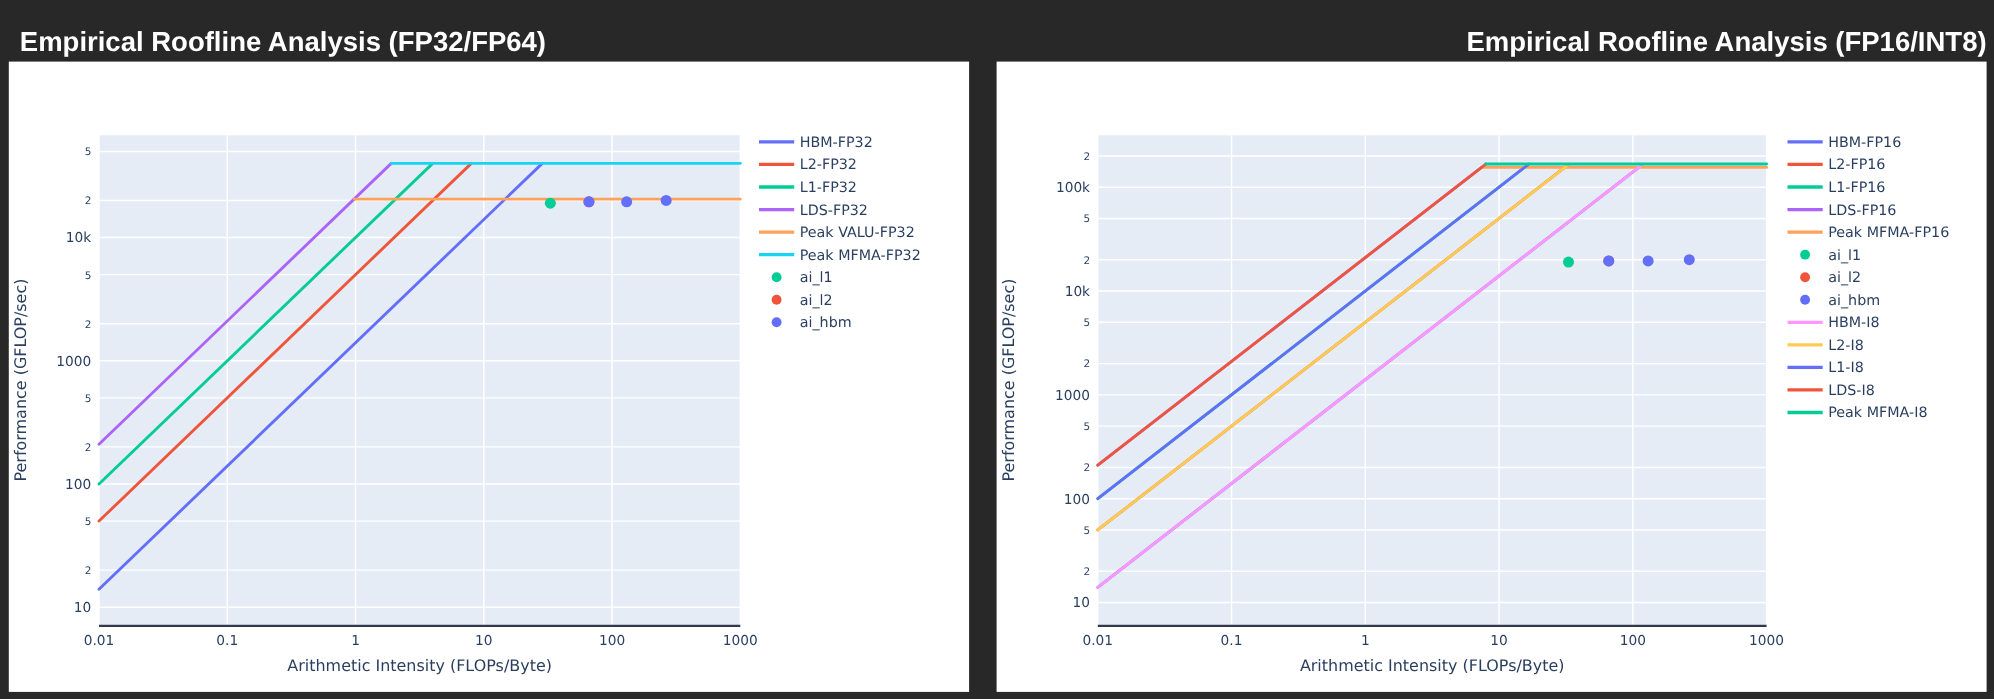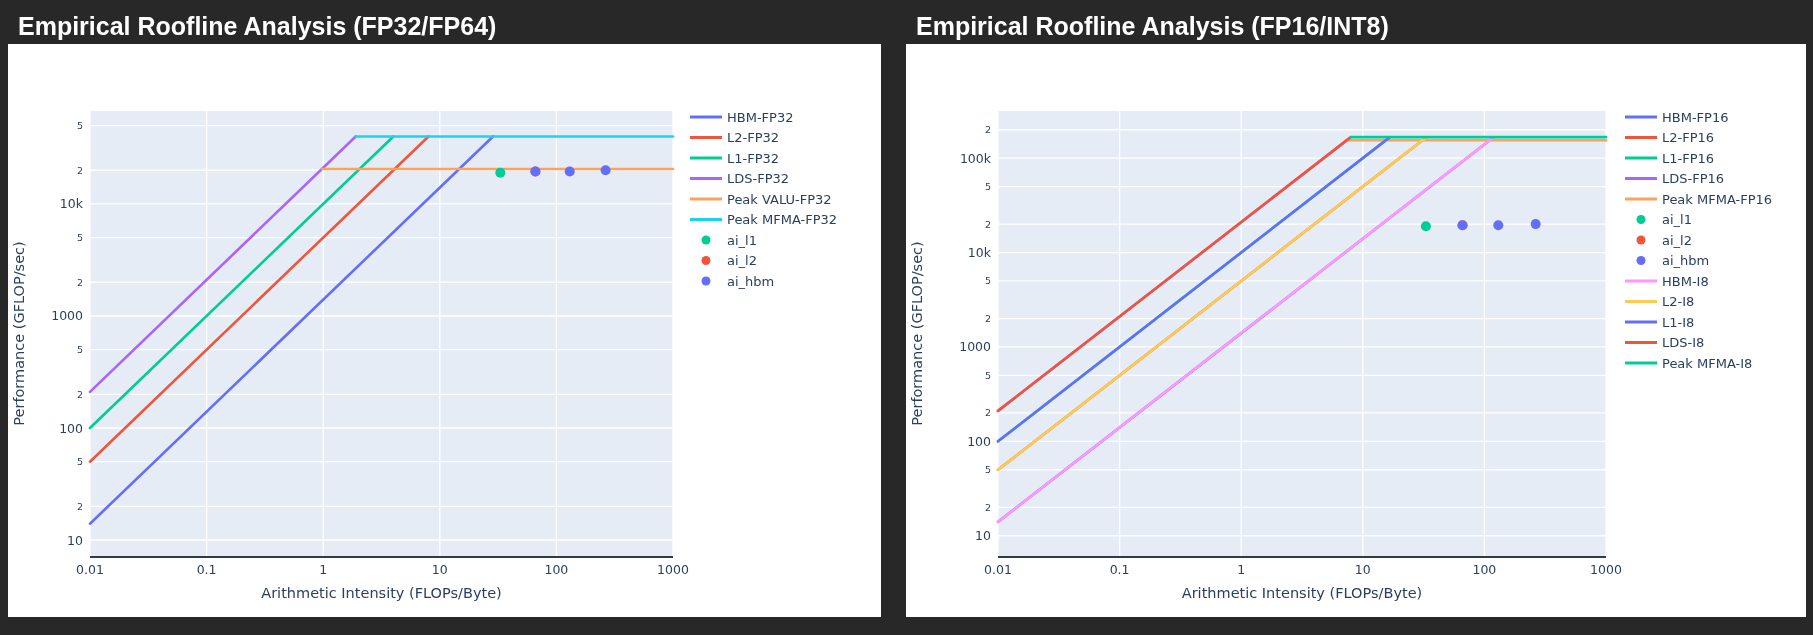--- a/index.html
+++ b/index.html
@@ -1,21 +1,21 @@
 <!DOCTYPE html>
 <html><head>
 <meta charset="utf-8">
 <style>
   html,body{margin:0;padding:0;}
   body{
     width:1813px;height:635px;overflow:hidden;position:relative;
     background:#282828;
     font-family:"DejaVu Sans","Liberation Sans",sans-serif;
   }
-  .chart-block{position:absolute;top:4px;}
+  .chart-block{position:absolute;top:16px;}
   .chart-title{
     font-family:"Liberation Sans",sans-serif;
     font-weight:700;font-size:25px;color:#ffffff;
     height:40px;line-height:44px;white-space:nowrap;
   }
   .card{
     background:#ffffff;
     position:relative;
   }
   svg text{font-family:"DejaVu Sans","Liberation Sans",sans-serif;}
@@ -112,21 +112,21 @@
         </g>
         <g>
           <circle cx="698" cy="237" r="4.5" fill="#636EFA"></circle>
           <text x="719" y="241.5" fill="#2a3f5f" font-size="13">ai_hbm</text>
         </g>
       </svg>
   </div>
 </div>
 
 <div class="chart-block" id="block1" style="left: 906px;">
-  <div class="chart-title" style="padding-left: 10px;">Empirical Roofline Analysis (FP16/INT8)</div>
+  <div class="chart-title" style="padding-left: 10px; text-align: right;">Empirical Roofline Analysis (FP16/INT8)</div>
   <div class="card" style="width: 900px; height: 573px;">
     <svg width="900" height="573">
         <rect x="92" y="67" width="608" height="445" fill="#E5ECF6"></rect>
         <line x1="92" y1="67" x2="92" y2="512" stroke="#ffffff" stroke-width="1.3"></line>
         <line x1="213.60000000000002" y1="67" x2="213.60000000000002" y2="512" stroke="#ffffff" stroke-width="1.3"></line>
         <line x1="335.20000000000005" y1="67" x2="335.20000000000005" y2="512" stroke="#ffffff" stroke-width="1.3"></line>
         <line x1="456.8" y1="67" x2="456.8" y2="512" stroke="#ffffff" stroke-width="1.3"></line>
         <line x1="578.4000000000001" y1="67" x2="578.4000000000001" y2="512" stroke="#ffffff" stroke-width="1.3"></line>
         <line x1="700" y1="67" x2="700" y2="512" stroke="#ffffff" stroke-width="1.3"></line>
         <line x1="92" y1="491.7367449255812" x2="700" y2="491.7367449255812" stroke="#ffffff" stroke-width="1.3"></line>

